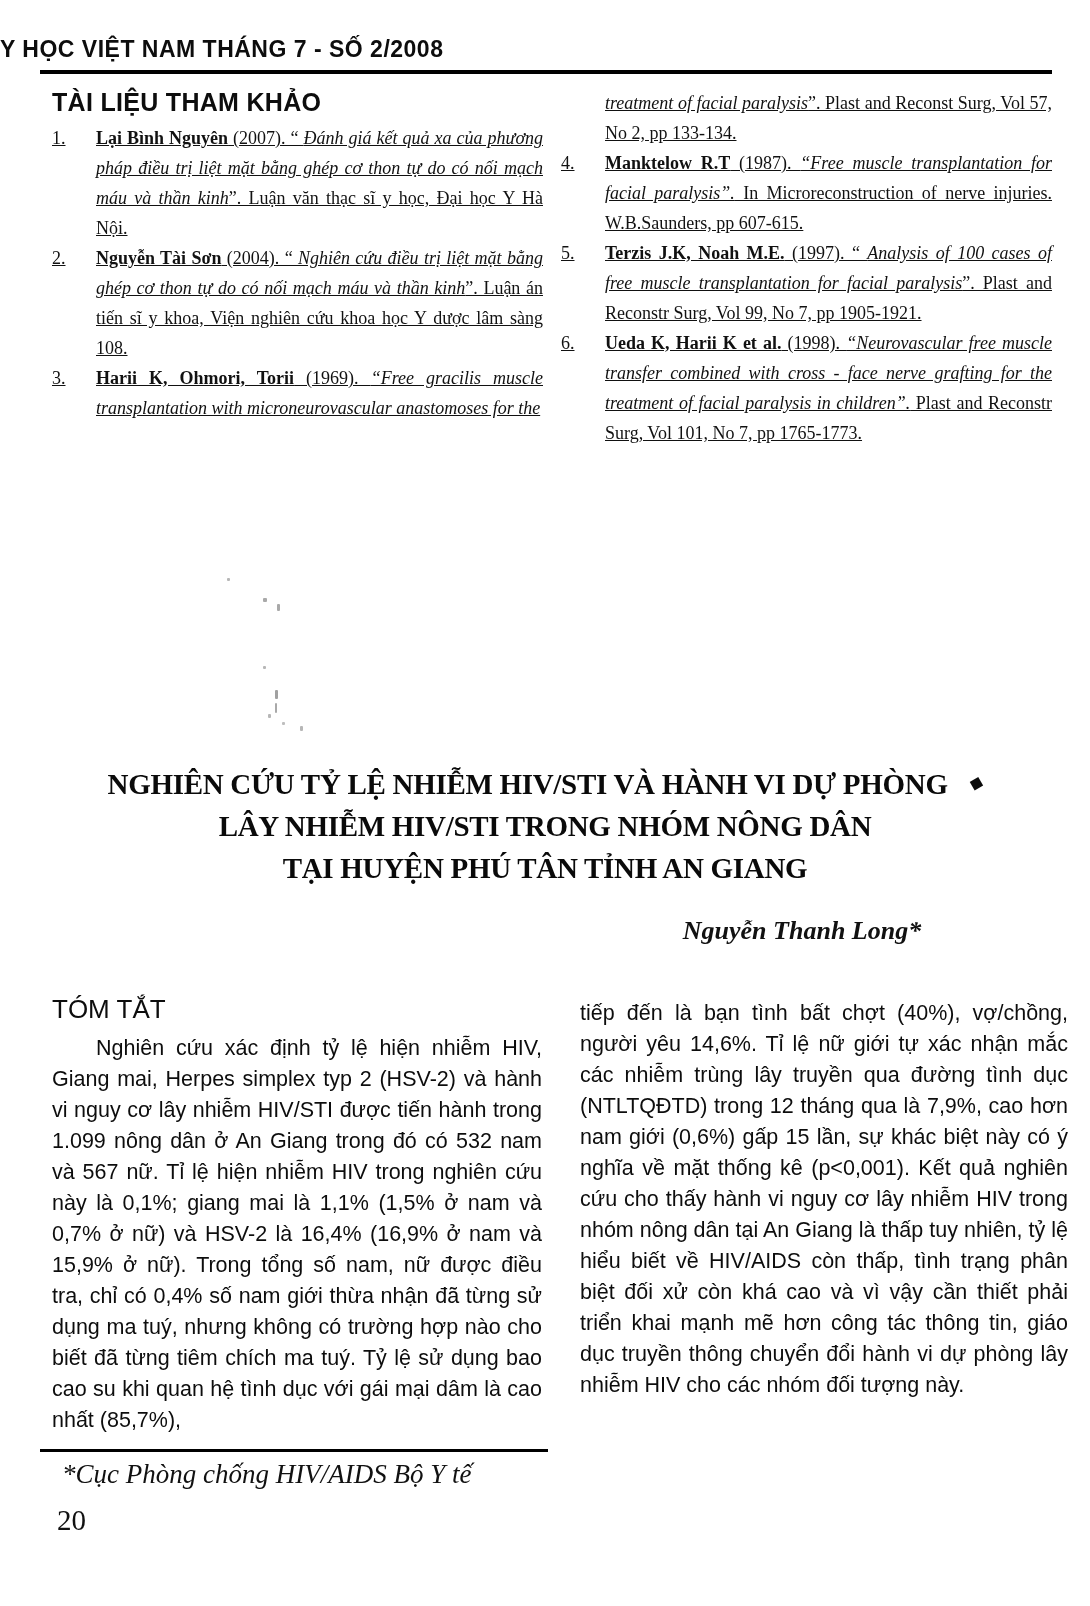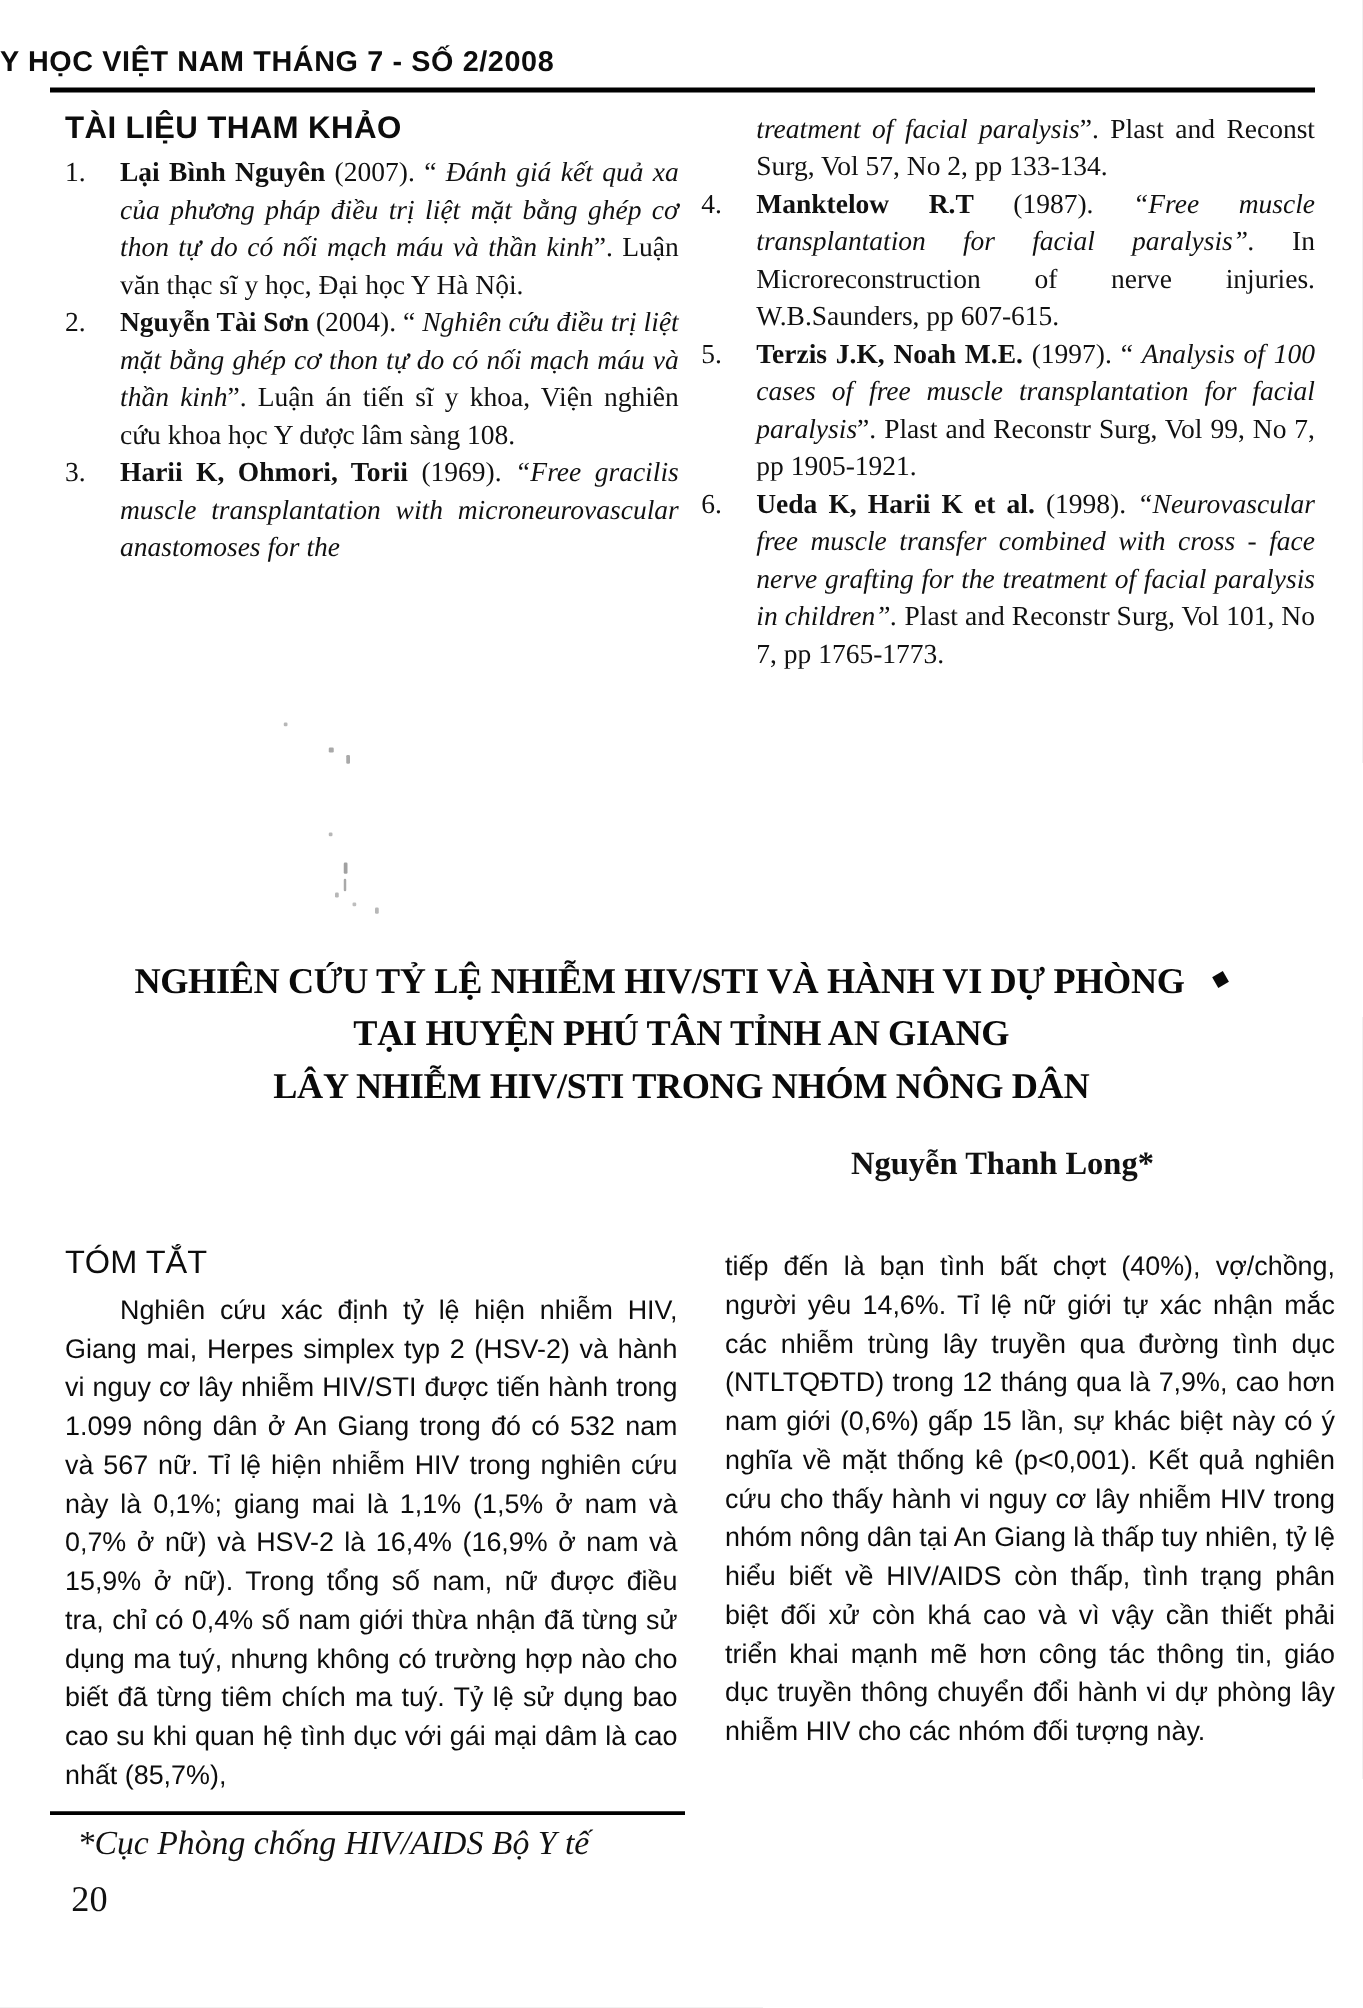--- a/index.html
+++ b/index.html
@@ -46,23 +46,24 @@
   .refs-heading {
     font-family: "Liberation Sans", sans-serif;
     font-weight: bold;
     font-size: 25px;
     letter-spacing: 0.3px;
     margin: 0 0 6px 0;
     color: #0d0d0d;
   }
   .ref-item {
     display: flex;
-    font-size: 22px;
+    font-size: 18px;
     line-height: 30px;
     text-align: justify;
+    text-decoration: underline;
   }
   .ref-num { flex: none; width: 44px; }
   .ref-text { flex: 1; }
   .ref-text .b { font-weight: bold; }
   .ref-text .i { font-style: italic; }
   
   .title-block {
     position: absolute;
     top: 762px; left: 0;
     width: 1090px;
@@ -80,20 +81,21 @@
     margin-left: 22px;
     vertical-align: 6px;
     transform: rotate(15deg);
   }
   .author {
     position: absolute;
     top: 916px; left: 558px;
     width: 488px;
     text-align: center;
     font-weight: bold;
+    font-style: italic;
     font-size: 26px;
   }
   
   .abstract-left {
     position: absolute;
     top: 994px; left: 52px;
     width: 490px;
   }
   .abstract-heading {
     font-family: "Liberation Sans", sans-serif;
@@ -184,22 +186,22 @@
           <div class="ref-item">
             <span class="ref-num">6.</span>
             <span class="ref-text"><span class="b">Ueda K, Harii K et al.</span><span> (1998). </span><span class="i">“Neurovascular free muscle transfer combined with cross - face nerve grafting for the treatment of facial paralysis in children”.</span><span> Plast and Reconstr Surg, Vol 101, No 7, pp 1765-1773.</span></span>
           </div>
         </div>
     </div>
   </div>
 
   <div class="title-block">
     <div class="title-line"><span>NGHIÊN CỨU TỶ LỆ NHIỄM HIV/STI VÀ HÀNH VI DỰ PHÒNG</span><span class="title-mark">◆</span></div>
+    <div class="title-line">LÂY NHIỄM HIV/STI TRONG NHÓM NÔNG DÂN</div>
     <div class="title-line">TẠI HUYỆN PHÚ TÂN TỈNH AN GIANG</div>
-    <div class="title-line">LÂY NHIỄM HIV/STI TRONG NHÓM NÔNG DÂN</div>
   </div>
 
   <div class="author">Nguyễn Thanh Long*</div>
 
   <div class="abstract-left">
     <h2 class="abstract-heading">TÓM TẮT</h2>
     <p class="abstract-par">Nghiên cứu xác định tỷ lệ hiện nhiễm HIV, Giang mai, Herpes simplex typ 2 (HSV-2) và hành vi nguy cơ lây nhiễm HIV/STI được tiến hành trong 1.099 nông dân ở An Giang trong đó có 532 nam và 567 nữ. Tỉ lệ hiện nhiễm HIV trong nghiên cứu này là 0,1%; giang mai là 1,1% (1,5% ở nam và 0,7% ở nữ) và HSV-2 là 16,4% (16,9% ở nam và 15,9% ở nữ). Trong tổng số nam, nữ được điều tra, chỉ có 0,4% số nam giới thừa nhận đã từng sử dụng ma tuý, nhưng không có trường hợp nào cho biết đã từng tiêm chích ma tuý. Tỷ lệ sử dụng bao cao su khi quan hệ tình dục với gái mại dâm là cao nhất (85,7%),</p>
   </div>
 
   <div class="abstract-right">

